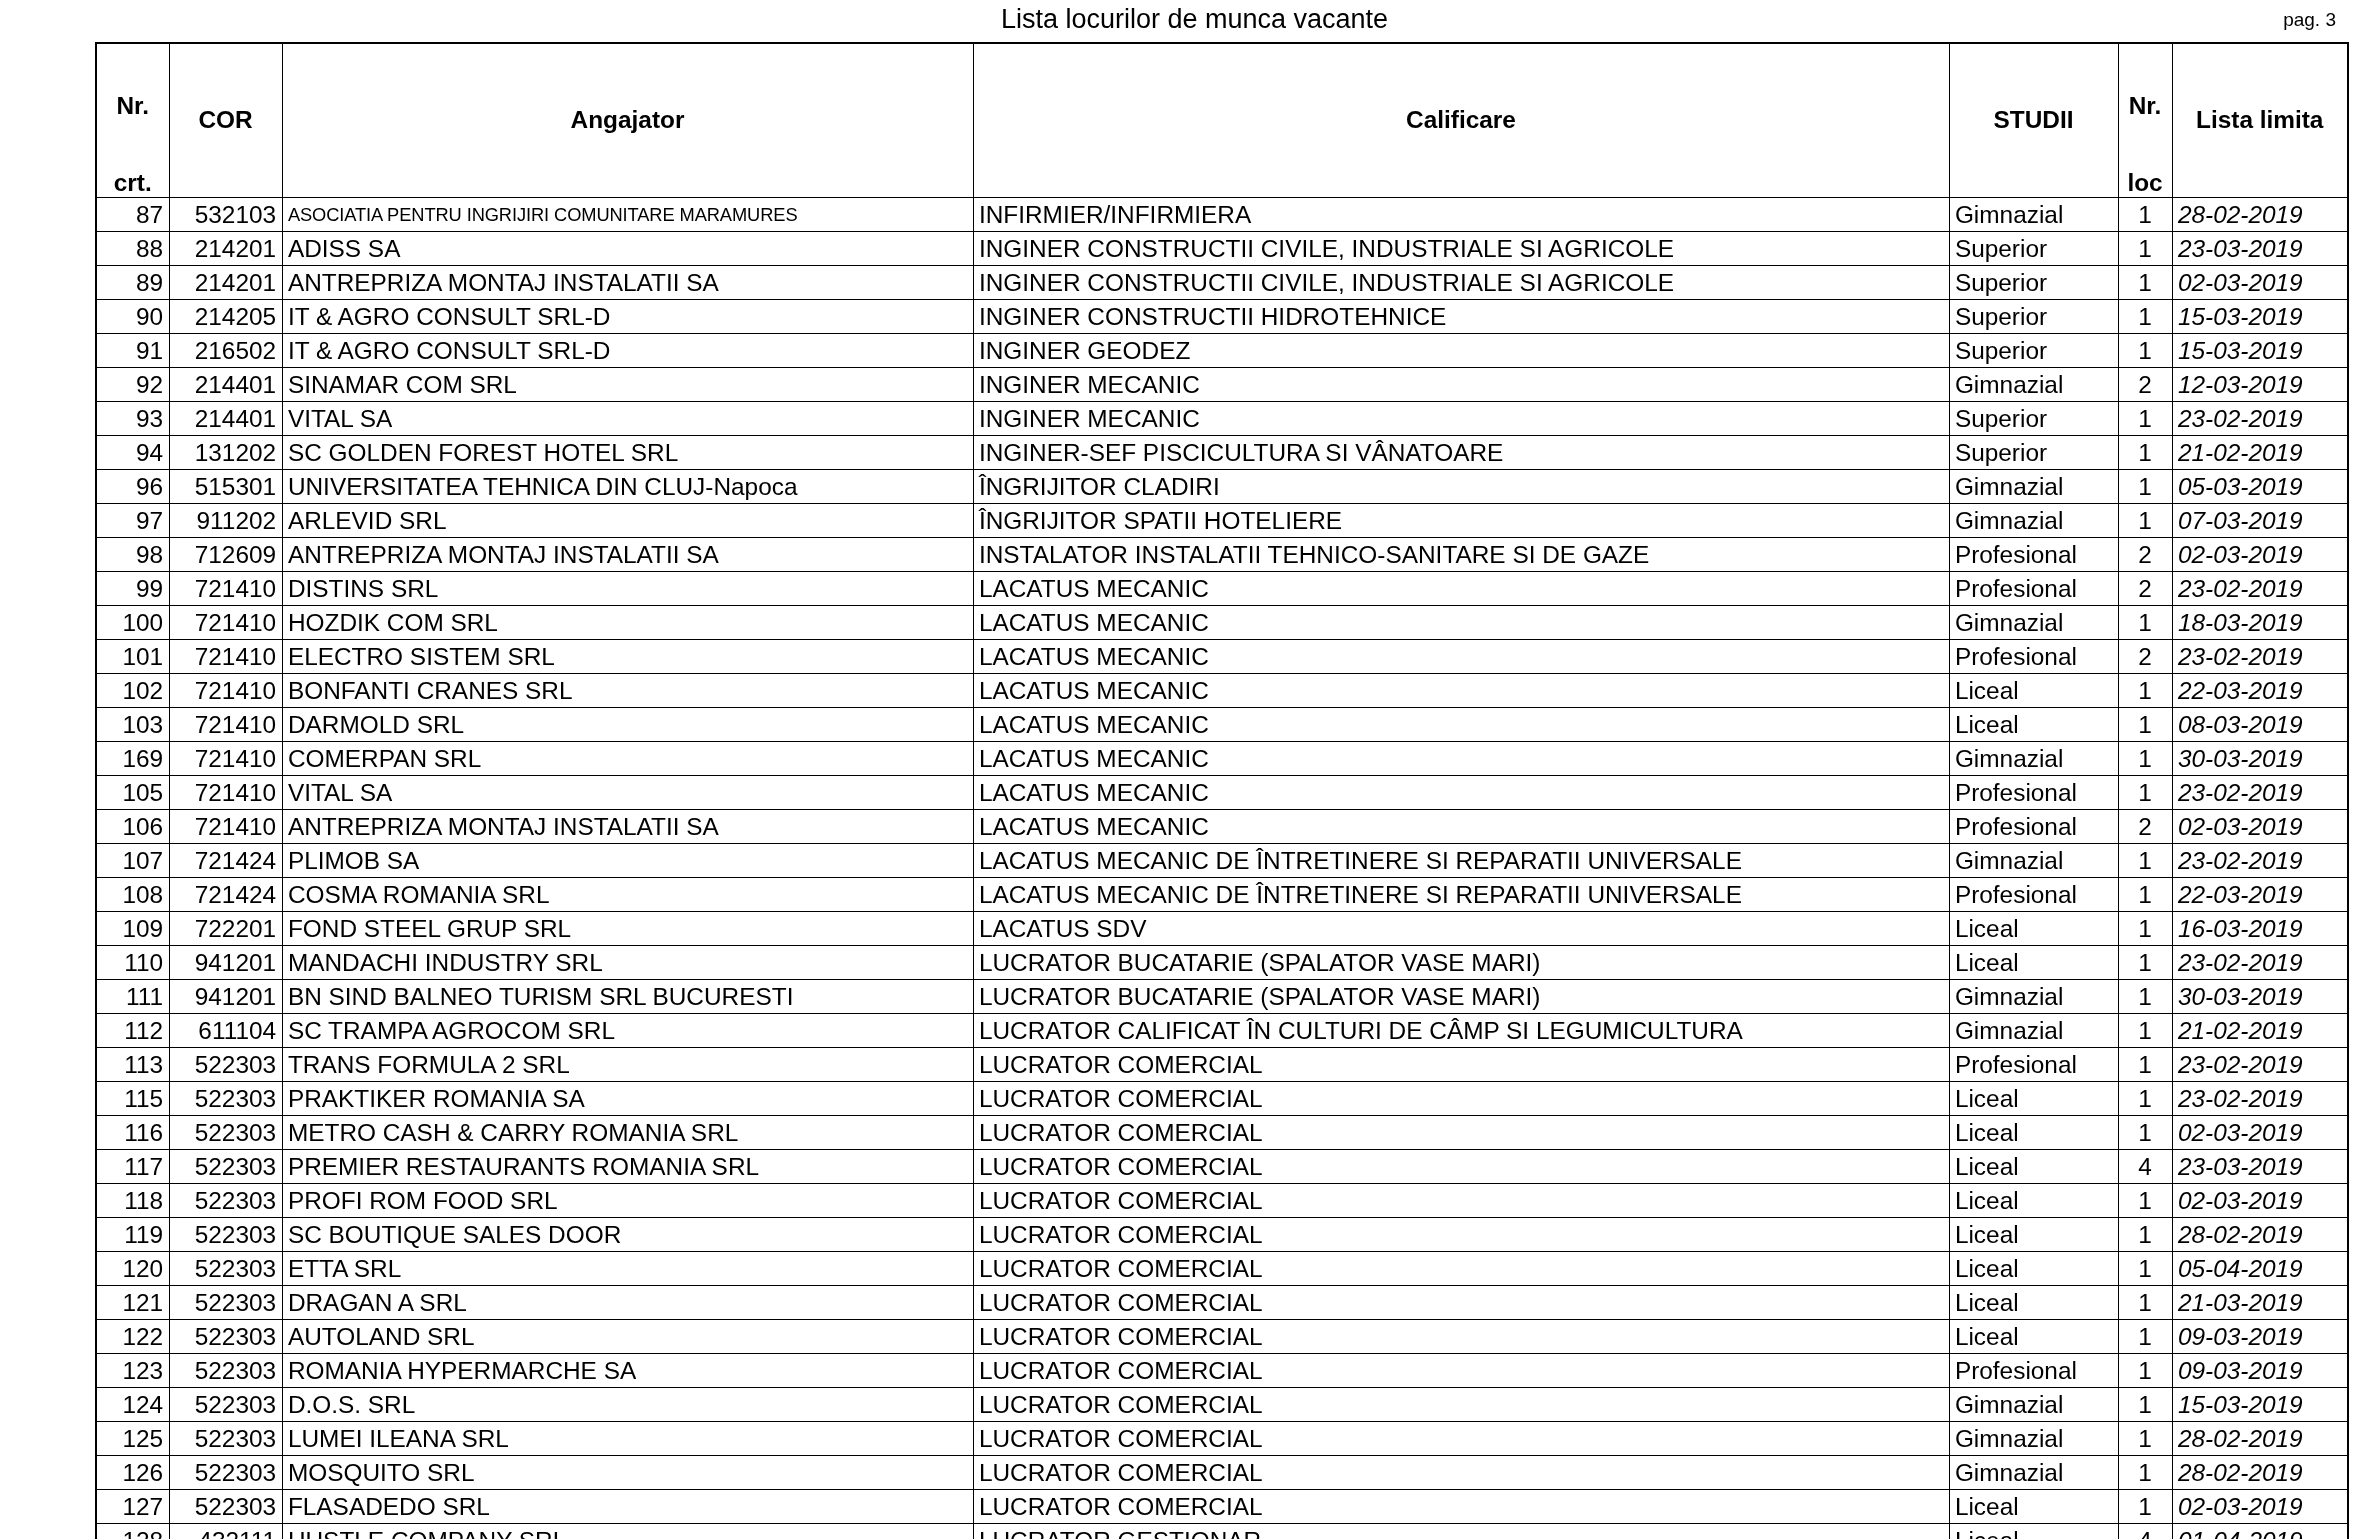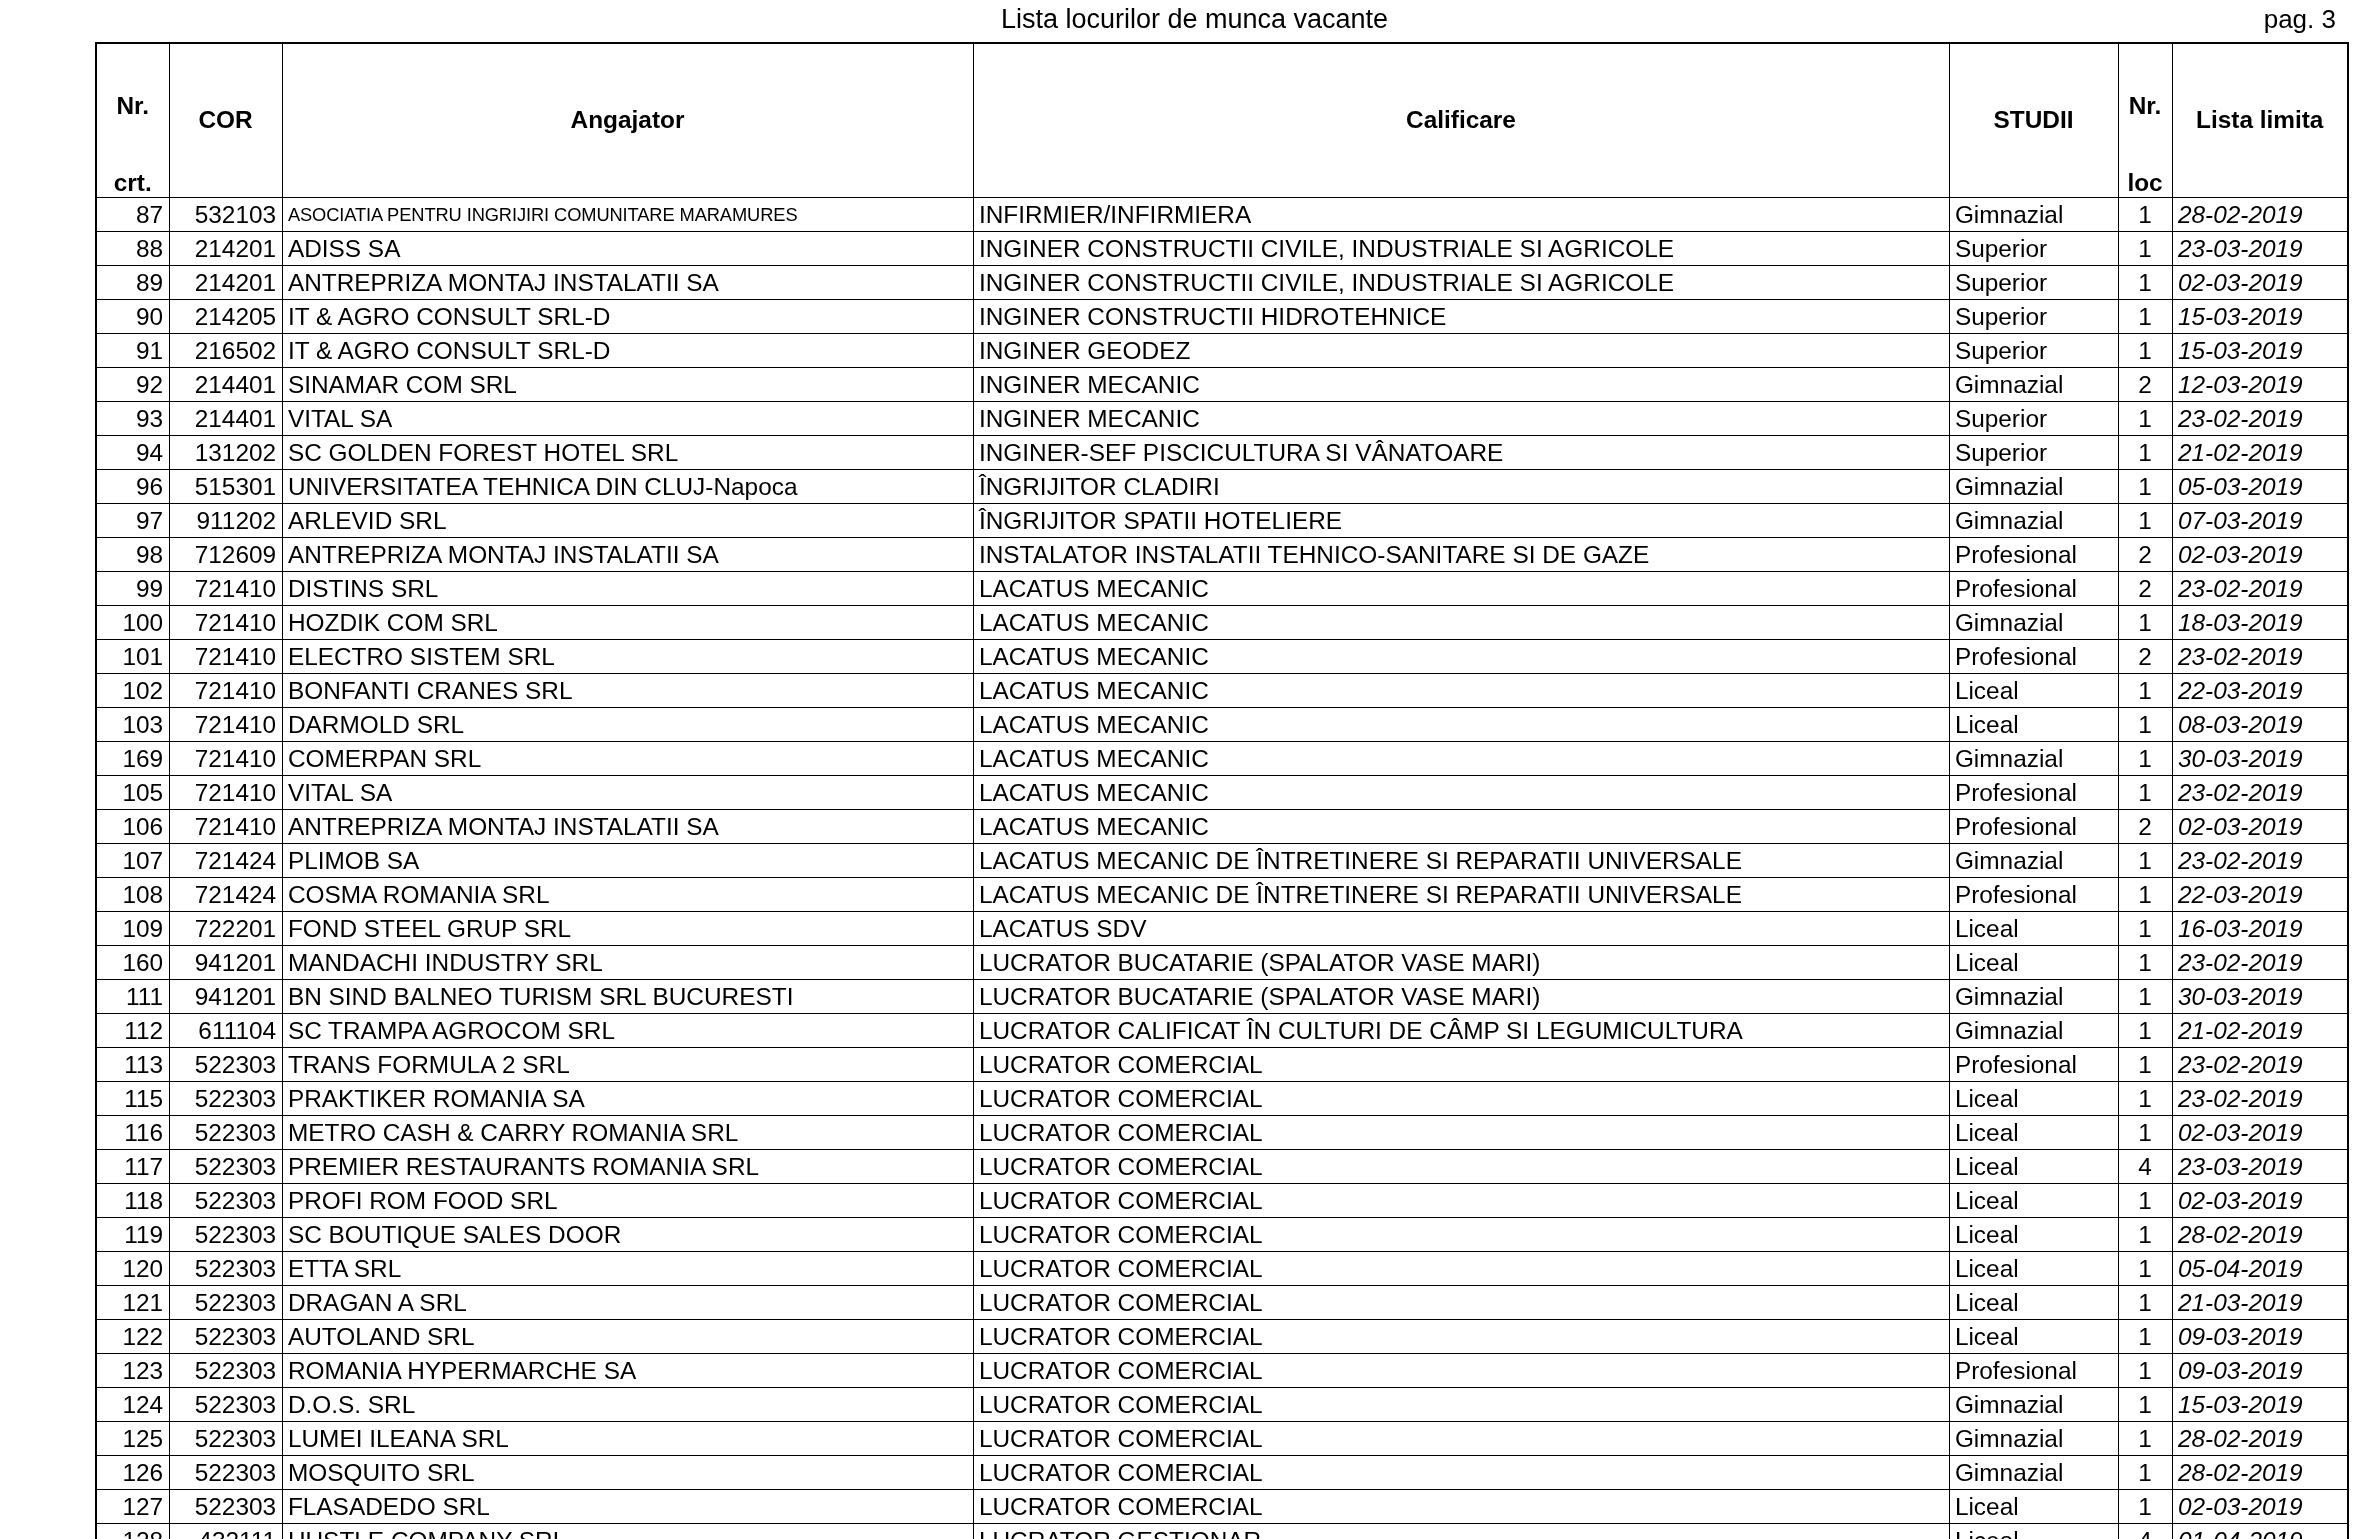--- a/index.html
+++ b/index.html
@@ -33,21 +33,21 @@
     top: 0;
     text-align: center;
     font-size: 27px;
     line-height: 31px;
     font-family: "Liberation Sans", sans-serif;
   }
   .header-page {
     position: absolute;
     right: 41px;
     top: 0;
-    font-size: 26px;
+    font-size: 19px;
     line-height: 31px;
   }
   .table-wrap {
     padding: 0 27px 0 95px;
     box-sizing: border-box;
   }
   table.jobs {
     border-collapse: collapse;
     table-layout: fixed;
     width: 2223px;
@@ -324,21 +324,21 @@
           <tr>
             <td class="nr">109</td>
             <td class="cor">722201</td>
             <td class="ang">FOND STEEL GRUP SRL</td>
             <td class="cal">LACATUS SDV</td>
             <td class="stud">Liceal</td>
             <td class="loc">1</td>
             <td class="data">16-03-2019</td>
           </tr>
           <tr>
-            <td class="nr">160</td>
+            <td class="nr">110</td>
             <td class="cor">941201</td>
             <td class="ang">MANDACHI INDUSTRY SRL</td>
             <td class="cal">LUCRATOR BUCATARIE (SPALATOR VASE MARI)</td>
             <td class="stud">Liceal</td>
             <td class="loc">1</td>
             <td class="data">23-02-2019</td>
           </tr>
           <tr>
             <td class="nr">111</td>
             <td class="cor">941201</td>

